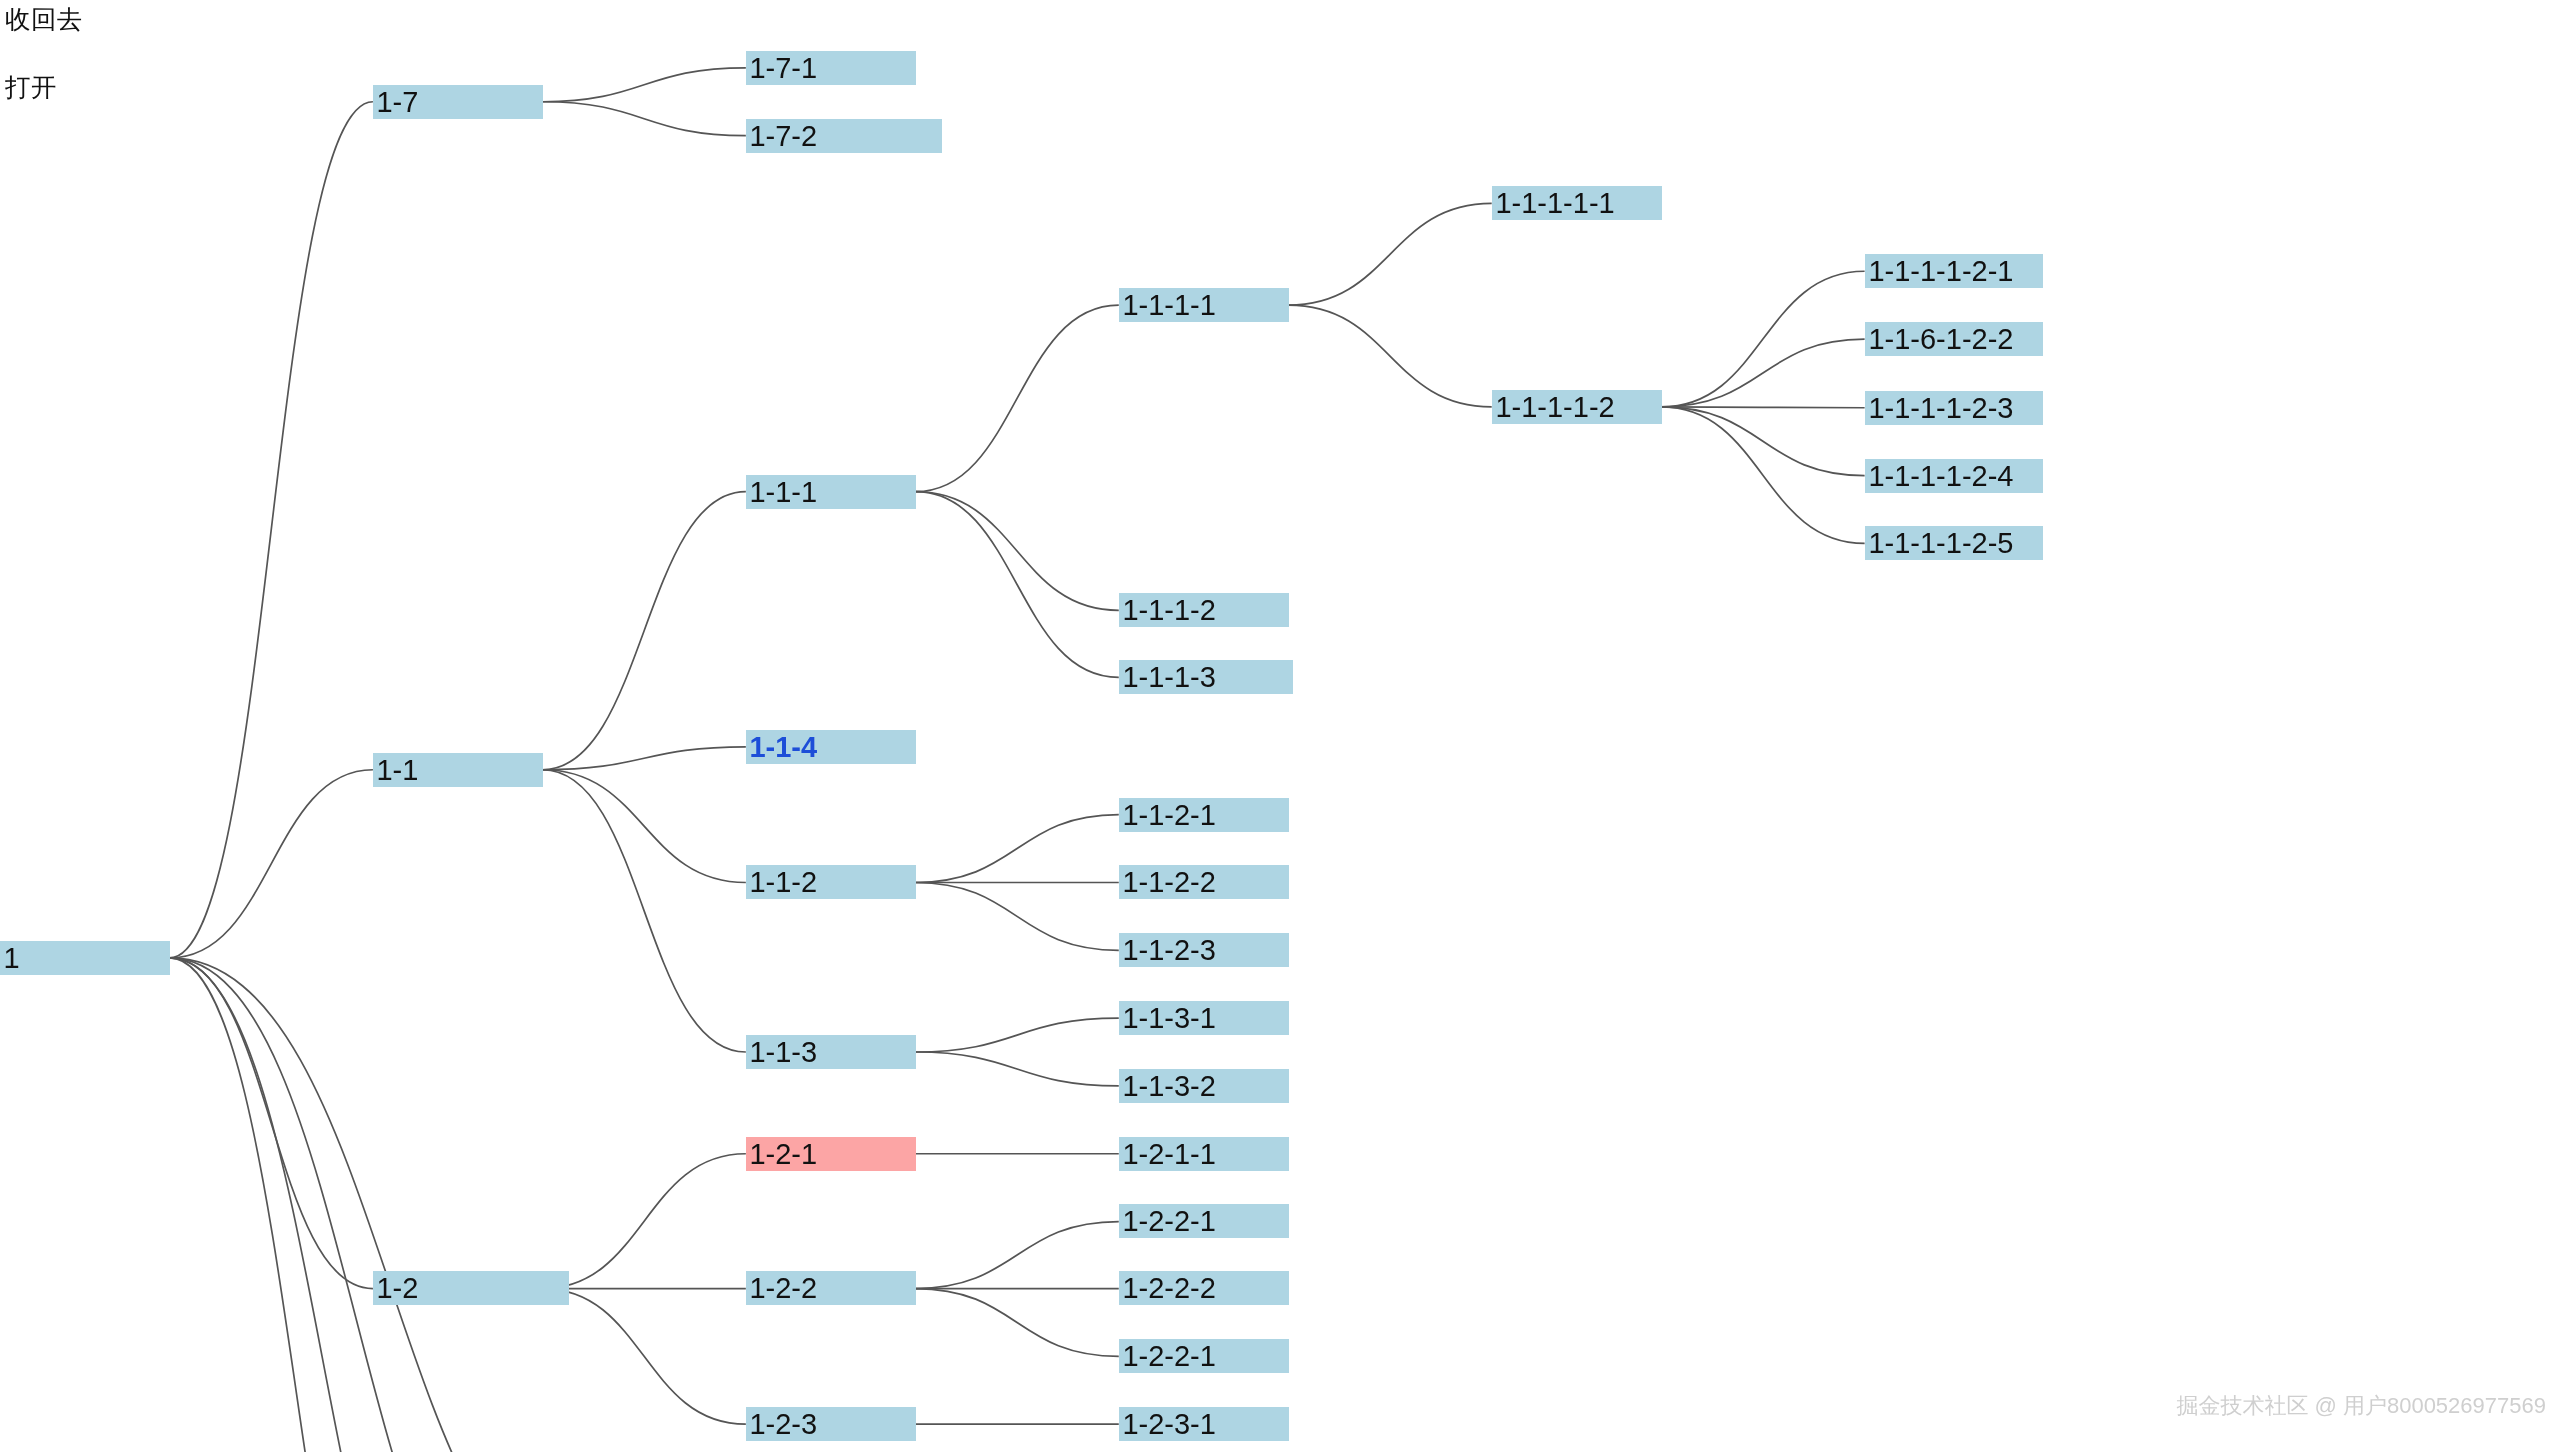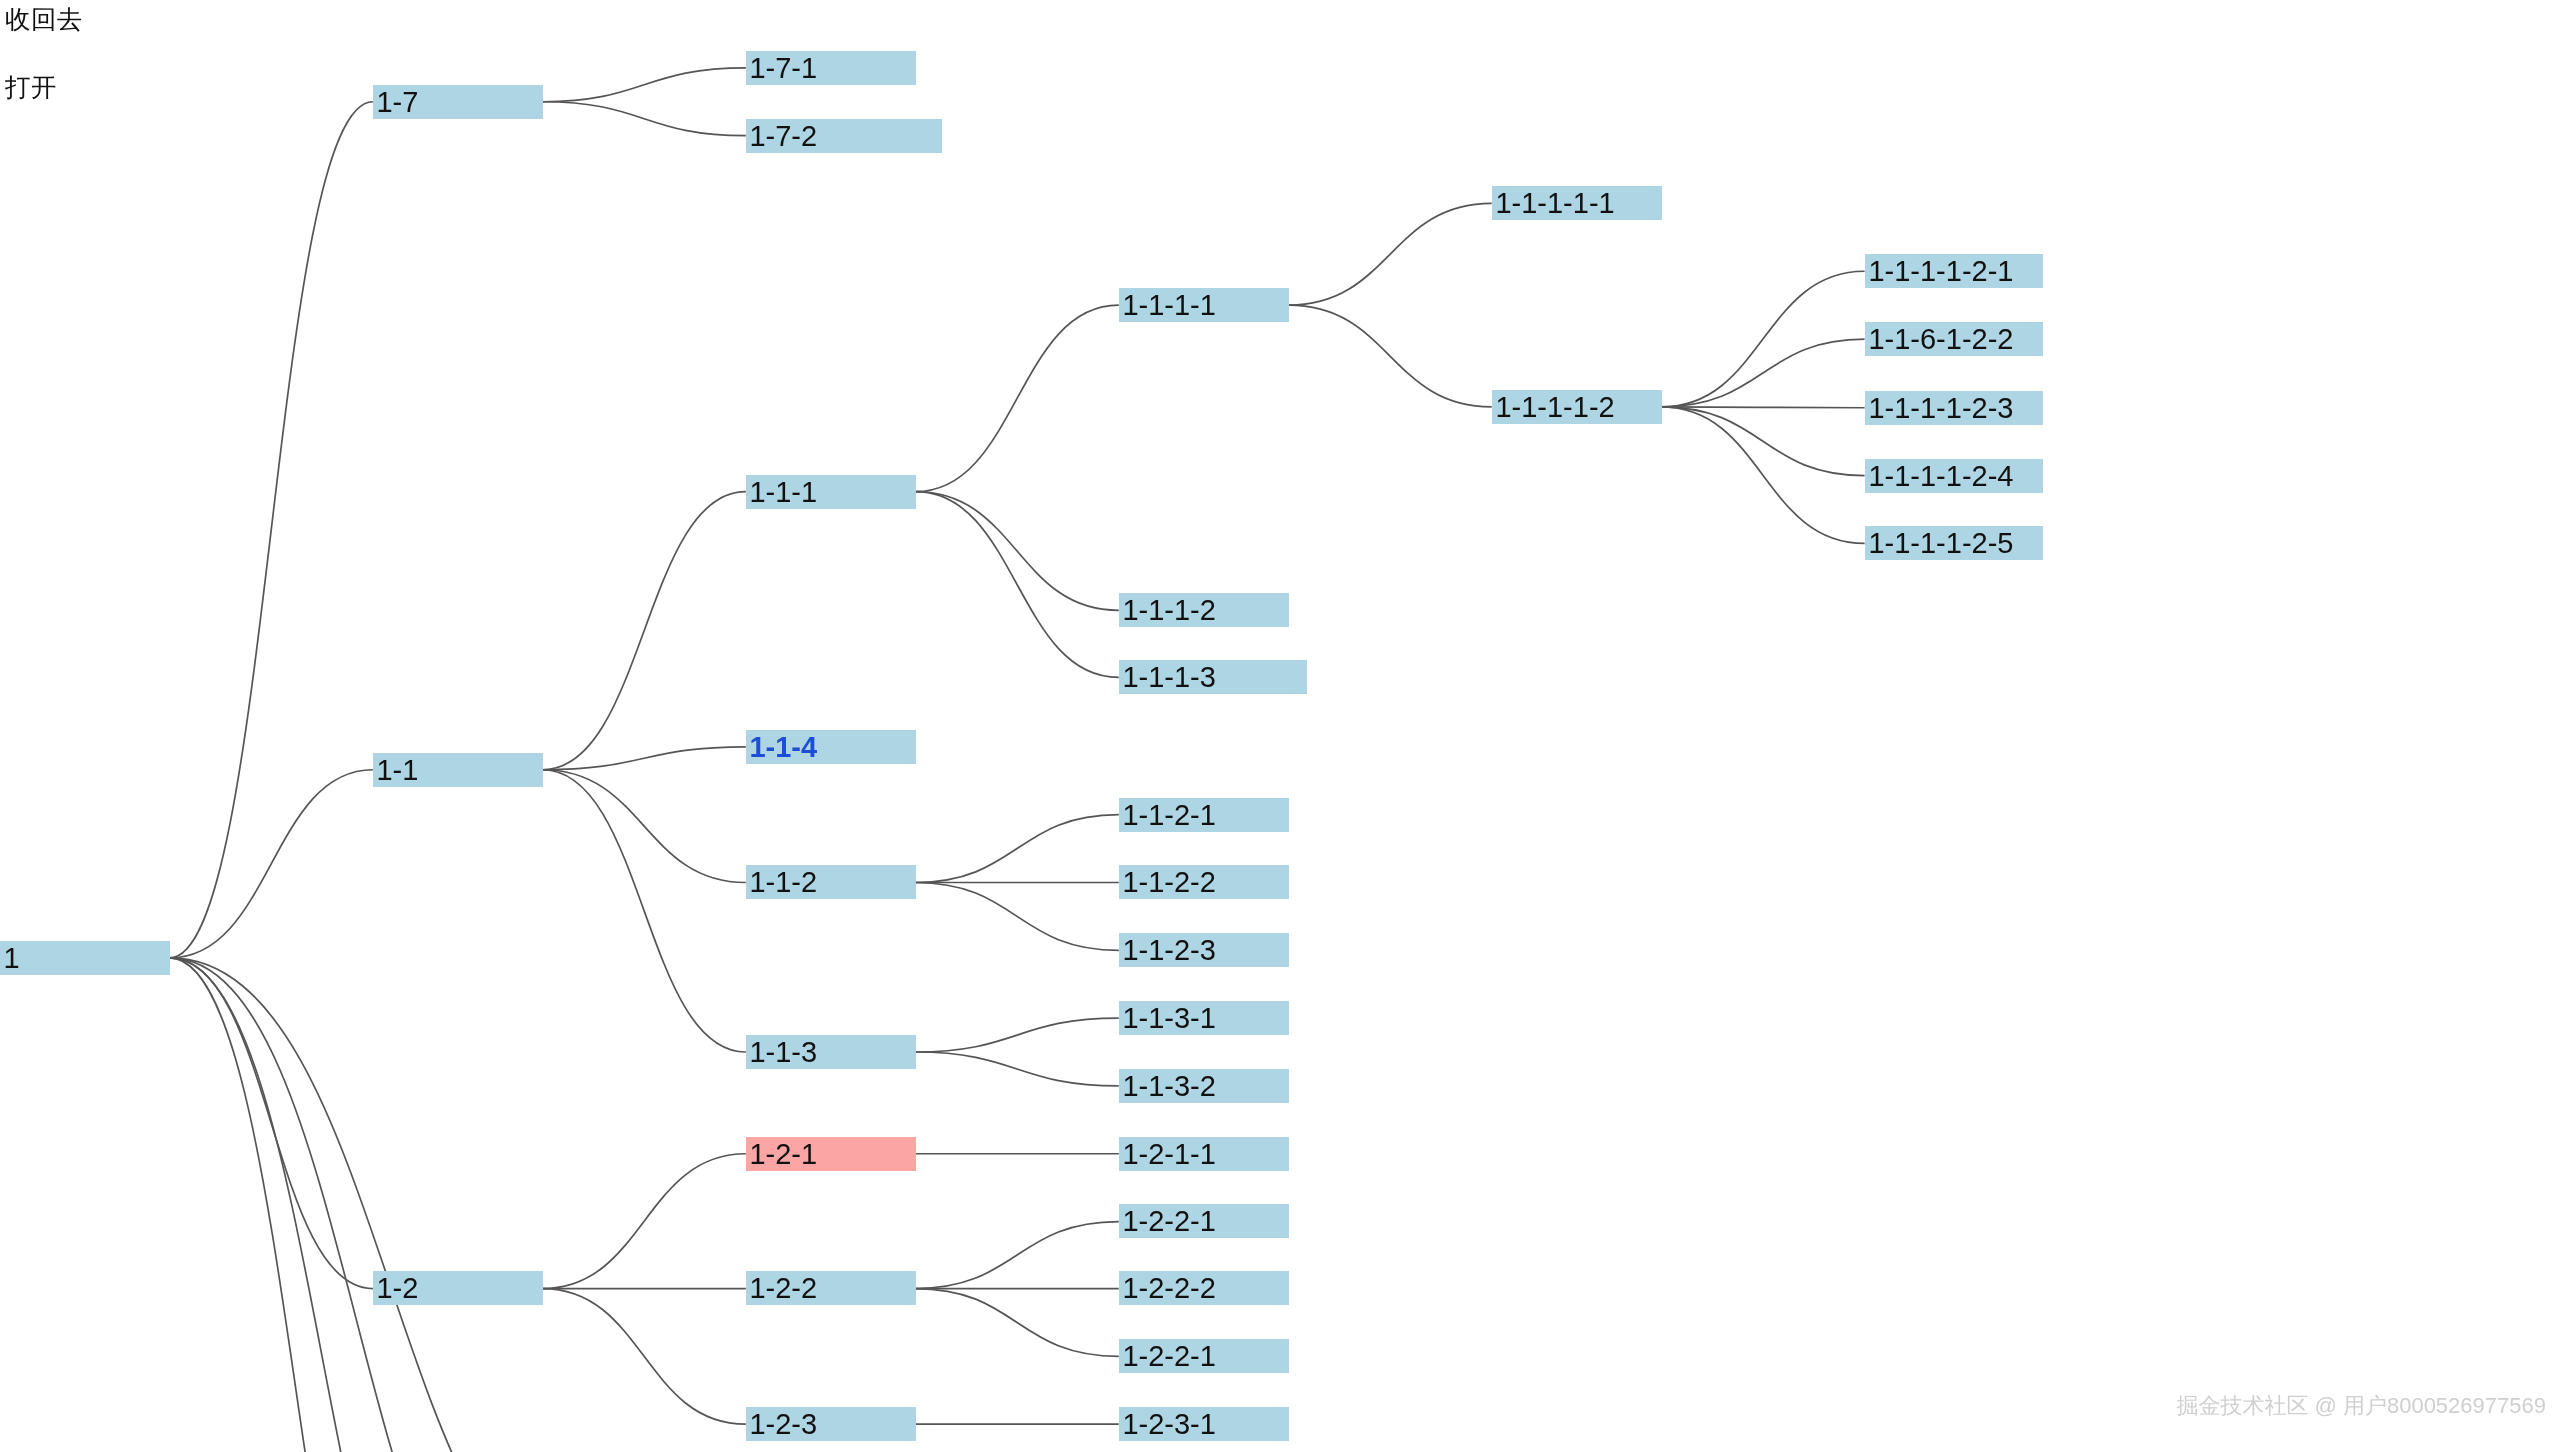--- a/index.html
+++ b/index.html
@@ -116,21 +116,21 @@
       </div>
       <div class="node" style="left: 1865px; top: 459px; width: 178px; background: rgb(174, 213, 227);">
         <span class="node-label" style="color: rgb(17, 17, 17);">1-1-1-1-2-4</span>
       </div>
       <div class="node" style="left: 1865px; top: 526px; width: 178px; background: rgb(174, 213, 227);">
         <span class="node-label" style="color: rgb(17, 17, 17);">1-1-1-1-2-5</span>
       </div>
       <div class="node" style="left: 1119px; top: 593px; width: 170px; background: rgb(174, 213, 227);">
         <span class="node-label" style="color: rgb(17, 17, 17);">1-1-1-2</span>
       </div>
-      <div class="node" style="left: 1119px; top: 660px; width: 188px; background: rgb(174, 213, 227);">
+      <div class="node" style="left: 1119px; top: 660px; width: 174px; background: rgb(174, 213, 227);">
         <span class="node-label" style="color: rgb(17, 17, 17);">1-1-1-3</span>
       </div>
       <div class="node" style="left: 746px; top: 730px; width: 170px; background: rgb(174, 213, 227);">
         <span class="node-label" style="color: #1d4ed8; font-weight: bold;">1-1-4</span>
       </div>
       <div class="node" style="left: 746px; top: 865px; width: 170px; background: rgb(174, 213, 227);">
         <span class="node-label" style="color: rgb(17, 17, 17);">1-1-2</span>
       </div>
       <div class="node" style="left: 1119px; top: 798px; width: 170px; background: rgb(174, 213, 227);">
         <span class="node-label" style="color: rgb(17, 17, 17);">1-1-2-1</span>
@@ -143,21 +143,21 @@
       </div>
       <div class="node" style="left: 746px; top: 1035px; width: 170px; background: rgb(174, 213, 227);">
         <span class="node-label" style="color: rgb(17, 17, 17);">1-1-3</span>
       </div>
       <div class="node" style="left: 1119px; top: 1001px; width: 170px; background: rgb(174, 213, 227);">
         <span class="node-label" style="color: rgb(17, 17, 17);">1-1-3-1</span>
       </div>
       <div class="node" style="left: 1119px; top: 1069px; width: 170px; background: rgb(174, 213, 227);">
         <span class="node-label" style="color: rgb(17, 17, 17);">1-1-3-2</span>
       </div>
-      <div class="node" style="left: 373px; top: 1271px; width: 170px; background: rgb(174, 213, 227);">
+      <div class="node" style="left: 373px; top: 1271px; width: 196px; background: rgb(174, 213, 227);">
         <span class="node-label" style="color: rgb(17, 17, 17);">1-2</span>
       </div>
       <div class="node" style="left: 746px; top: 1137px; width: 170px; background: #fca5a5;">
         <span class="node-label" style="color: rgb(17, 17, 17);">1-2-1</span>
       </div>
       <div class="node" style="left: 1119px; top: 1137px; width: 170px; background: rgb(174, 213, 227);">
         <span class="node-label" style="color: rgb(17, 17, 17);">1-2-1-1</span>
       </div>
       <div class="node" style="left: 746px; top: 1271px; width: 170px; background: rgb(174, 213, 227);">
         <span class="node-label" style="color: rgb(17, 17, 17);">1-2-2</span>

